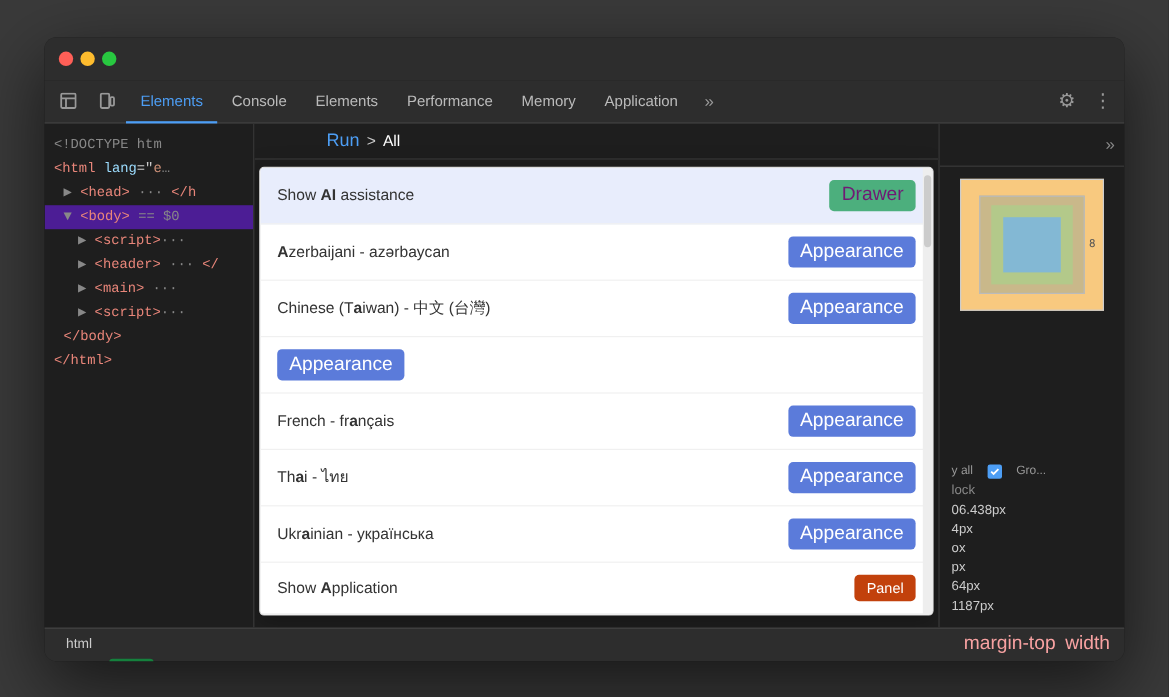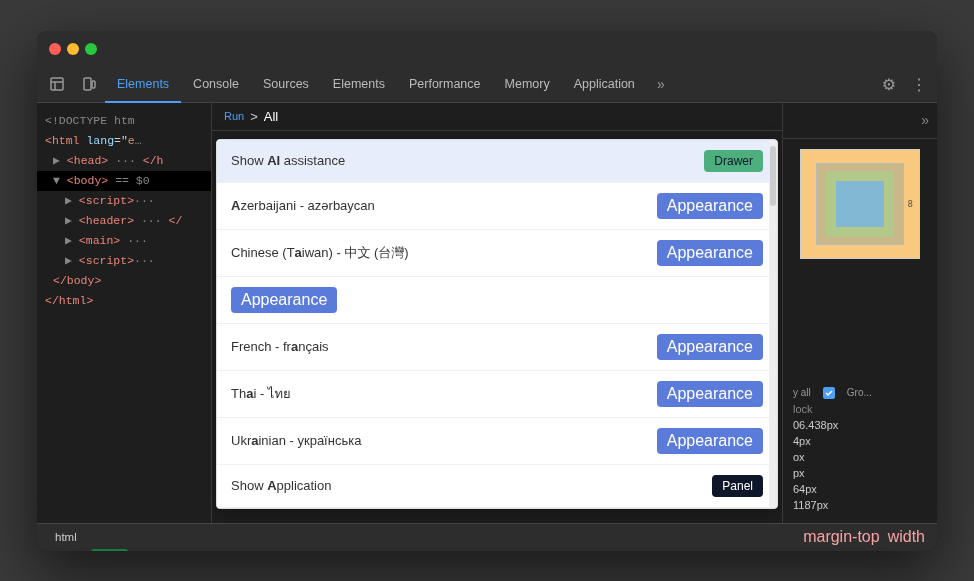--- a/index.html
+++ b/index.html
@@ -136,21 +136,21 @@
       white-space: nowrap;
       overflow: hidden;
       text-overflow: ellipsis;
       line-height: 18px;
     }
     .dom-tag { color: #e9867a; }
     .dom-attr { color: #9cdcfe; }
     .dom-eq { color: #ccc; }
     .dom-val { color: #ce9178; }
     .dom-selected {
-      background: #000000;
+      background: #4c1d95;
     }
     .dom-indent-1 { padding-left: 16px; }
     .dom-indent-2 { padding-left: 28px; }
     .dom-dots { color: #888; }
 
     
     .center-panel {
       flex: 1;
       display: flex;
       flex-direction: column;
@@ -162,23 +162,24 @@
     .command-bar {
       background: #1e1e1e;
       border-bottom: 1px solid #3a3a3a;
       padding: 6px 12px;
       display: flex;
       align-items: center;
       gap: 4px;
       flex-shrink: 0;
     }
     .run-label {
-      font-size: 11px;
+      font-size: 15px;
       color: #4d9ef5;
       font-weight: 500;
+      margin-left: 48px;
     }
     .arrow-symbol {
       font-size: 13px;
       color: #ccc;
       margin: 0 2px;
     }
     .command-input {
       font-size: 13px;
       color: #fff;
       background: none;
@@ -229,30 +230,30 @@
       color: #fff;
       border: none;
       border-radius: 4px;
       padding: 4px 10px;
       font-size: 16px;
       cursor: pointer;
       white-space: nowrap;
     }
     .btn-drawer {
       background: #4caf7d;
-      color: #0f172a;
+      color: #701a75;
       border: none;
       border-radius: 4px;
       padding: 4px 10px;
-      font-size: 12px;
+      font-size: 16px;
       cursor: pointer;
       white-space: nowrap;
     }
     .btn-panel {
-      background: #0f172a;
+      background: #c2410c;
       color: #fff;
       border: none;
       border-radius: 4px;
       padding: 4px 10px;
       font-size: 12px;
       cursor: pointer;
       white-space: nowrap;
     }
     .scrollbar-track {
       width: 8px;
@@ -390,23 +391,20 @@
         <rect x="10" y="4" width="3" height="7" rx="1"></rect>
       </svg>
     </div>
     <div class="tab-item active">
       <span>Elements</span>
     </div>
     <div class="tab-item">
       <span>Console</span>
     </div>
     <div class="tab-item">
-      <span>Sources</span>
-    </div>
-    <div class="tab-item">
       <span>Elements</span>
     </div>
     <div class="tab-item">
       <span>Performance</span>
     </div>
     <div class="tab-item">
       <span>Memory</span>
     </div>
     <div class="tab-item">
       <span>Application</span>

